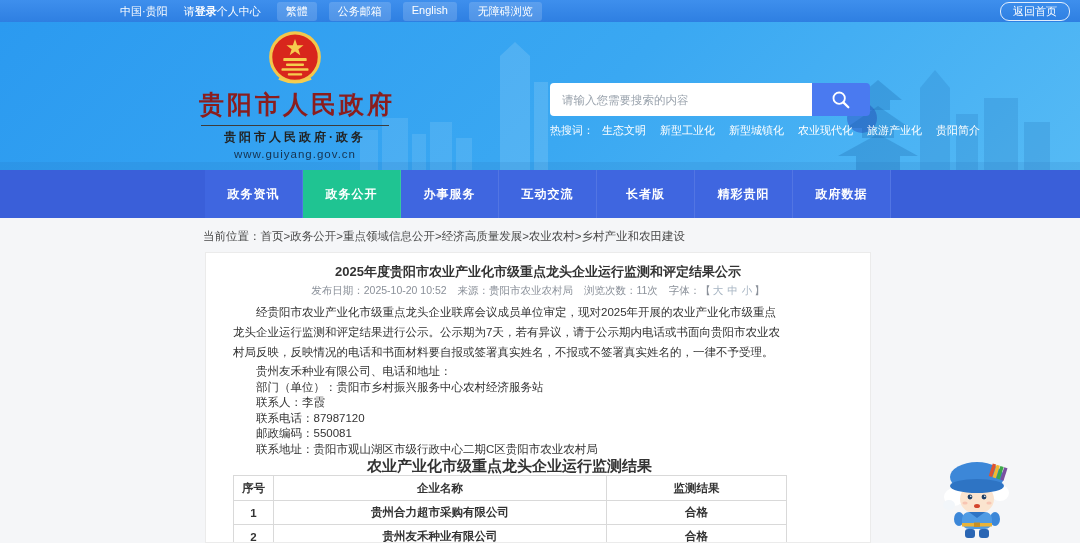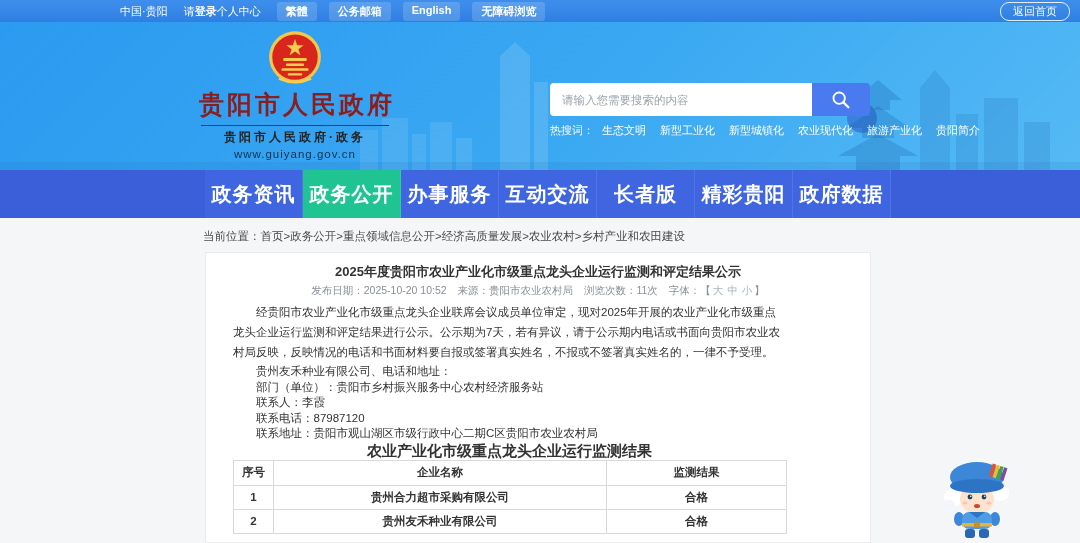--- a/index.html
+++ b/index.html
@@ -29,21 +29,21 @@
     font-size:11.5px;color:#333;background:#fff;}
   .search-input::placeholder{color:#9aa3ad;}
   .search-btn{width:58px;border:none;background:#4a7af0;border-radius:0 4px 4px 0;cursor:pointer;
     display:flex;align-items:center;justify-content:center;}
   .hot-row{margin-top:7px;font-size:11px;color:#fff;display:flex;flex-wrap:nowrap;white-space:nowrap;}
   .hot-label{margin-right:8px;opacity:.95;}
   .hot-link{margin-right:14px;cursor:pointer;}
   
   .nav{height:48px;background:#3a5fd9;display:flex;padding-left:205px;box-sizing:border-box;}
   .nav-tab{width:97px;height:48px;display:flex;align-items:center;justify-content:center;
-    color:#fff;font-size:20px;font-weight:bold;cursor:pointer;letter-spacing:1px;
+    color:#fff;font-size:12px;font-weight:bold;cursor:pointer;letter-spacing:1px;
     border-right:1px solid rgba(255,255,255,.10);background:#3f66e0;}
   .nav-tab.active{background:#1fc492;}
   
   .breadcrumb{margin:11px 0 8px 203px;font-size:11.5px;color:#4a4a4a;}
   .breadcrumb .bc-path{cursor:pointer;}
   
   .card{margin-left:205px;width:666px;height:291px;background:#fff;border:1px solid #ebebeb;
     box-sizing:border-box;padding-top:10px;overflow:hidden;}
   .card-head{text-align:center;}
   .article-title{margin:0 20px 4px;font-size:13px;line-height:17px;font-weight:bold;color:#333;}
@@ -62,21 +62,21 @@
   table.result td{height:23px;}
   
   .mascot{position:absolute;right:60px;bottom:4px;width:86px;height:84px;cursor:pointer;}
 </style>
 </head>
 <body>
 
 <div class="topbar">
   <span class="tb-item">中国·贵阳</span>
   <span class="tb-item"><span>请</span><b>登录</b><span>个人中心</span></span>
-  <span id="quick-links" style="display:flex;font-weight:bold;">
+  <span id="quick-links" style="display:flex;">
       <span class="tb-pill">繁體</span>
       <span class="tb-pill">公务邮箱</span>
       <span class="tb-pill">English</span>
       <span class="tb-pill">无障碍浏览</span>
     </span>
   <span class="tb-home">返回首页</span>
 </div>
 
 <div class="banner">
   <svg class="city" width="1080" height="148">
@@ -176,20 +176,21 @@
       <span class="m-seg"><span>浏览次数：</span><span>11次</span></span>
       <span class="m-seg"><span>字体：</span><span>【</span><span id="font-sizes"><span class="font-size-opt">大</span><span class="font-size-opt">中</span><span class="font-size-opt">小</span></span><span>】</span></span>
     </div>
   </div>
   <div class="article-body" id="article-body">
       <p class="p-main">经贵阳市农业产业化市级重点龙头企业联席会议成员单位审定，现对2025年开展的农业产业化市级重点龙头企业运行监测和评定结果进行公示。公示期为7天，若有异议，请于公示期内电话或书面向贵阳市农业农村局反映，反映情况的电话和书面材料要自报或签署真实姓名，不报或不签署真实姓名的，一律不予受理。</p>
       <p class="p-line">贵州友禾种业有限公司、电话和地址：</p>
       <p class="p-line">部门（单位）：贵阳市乡村振兴服务中心农村经济服务站</p>
       <p class="p-line">联系人：李霞</p>
       <p class="p-line">联系电话：87987120</p>
+      <p class="p-line">邮政编码：550081</p>
       <p class="p-line">联系地址：贵阳市观山湖区市级行政中心二期C区贵阳市农业农村局</p>
       <div class="tbl-caption">农业产业化市级重点龙头企业运行监测结果</div>
       <table class="result">
         <colgroup>
           <col style="width: 40px;">
           <col style="width: 333px;">
           <col style="width: 180px;">
         </colgroup>
         <thead>
           <tr>

